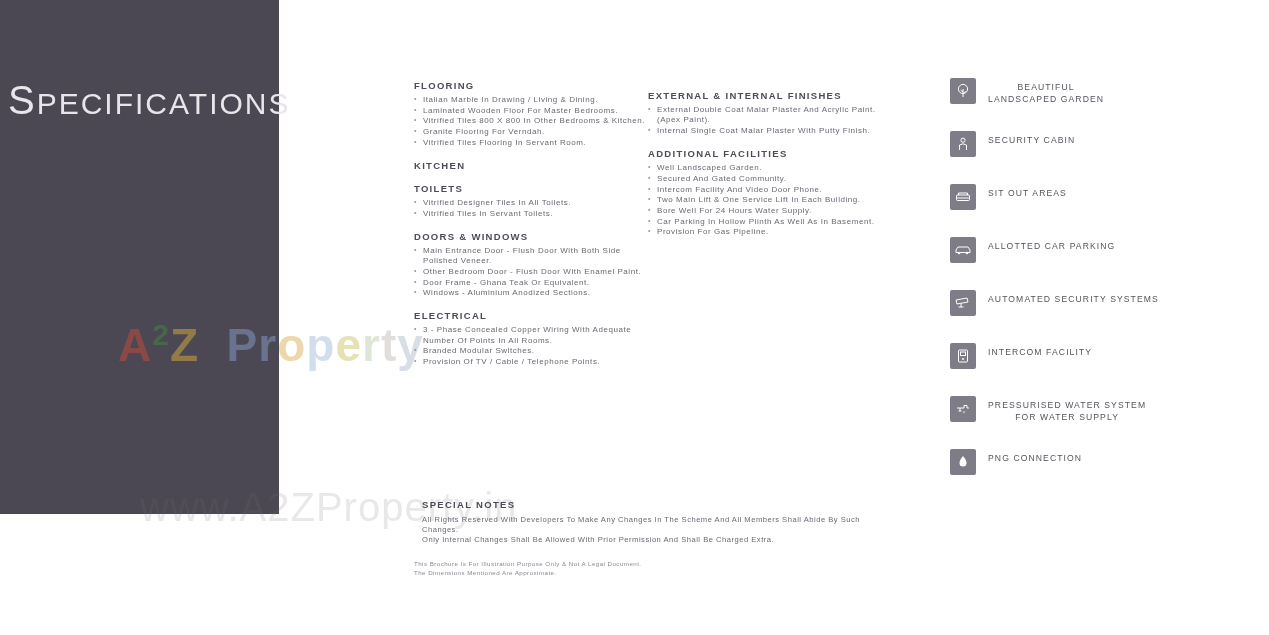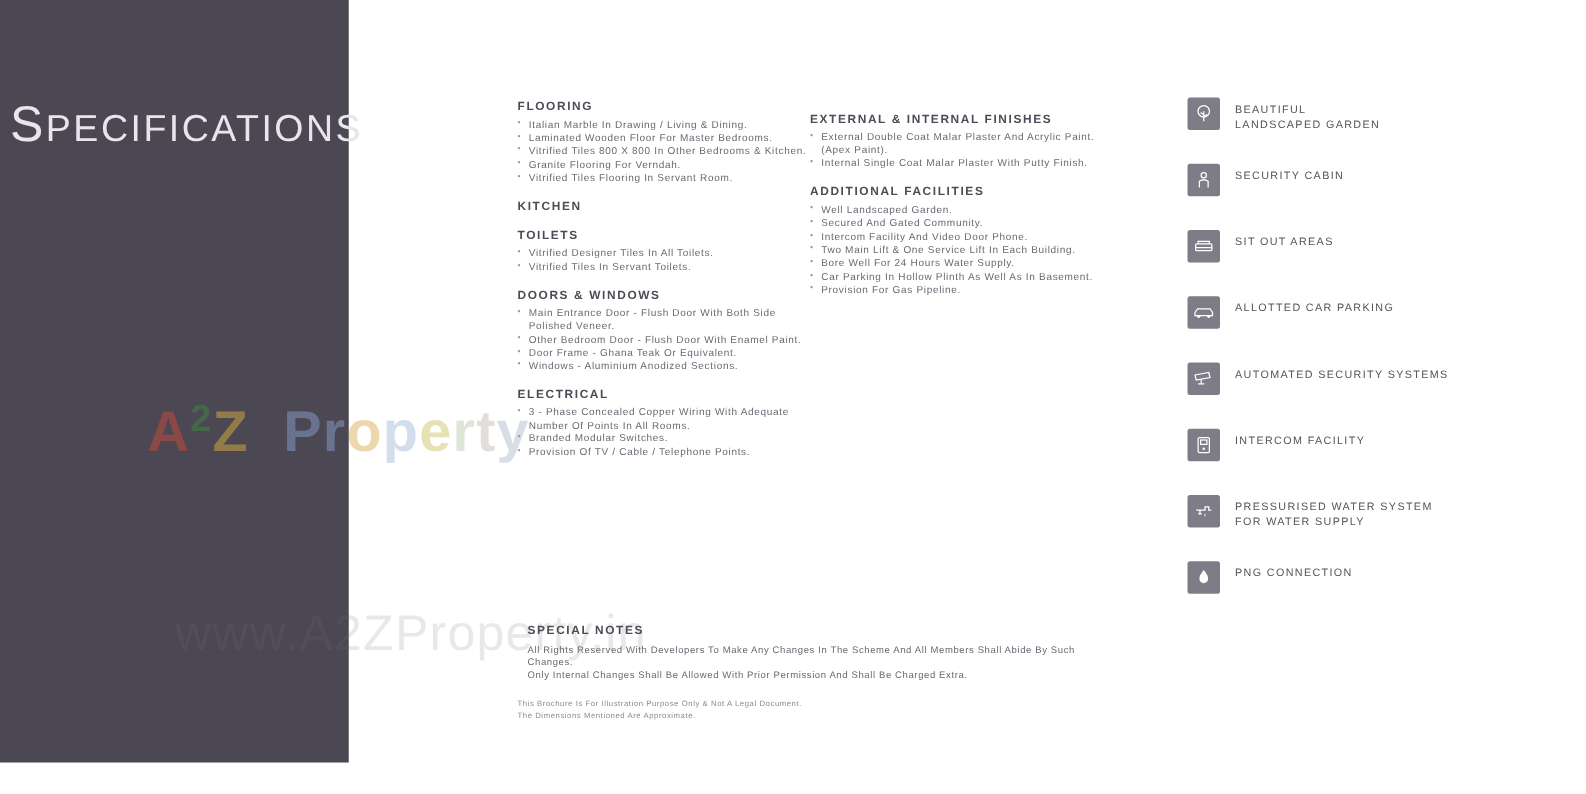--- a/index.html
+++ b/index.html
@@ -12,21 +12,21 @@
   }
   #page {
     position: relative;
     width: 1269px; height: 635px;
     background: #ffffff;
   }
   
   .left-panel {
     position: absolute;
     left: 0; top: 0;
-    width: 279px; height: 610px;
+    width: 279px; height: 514px;
     background: #4b4853;
   }
   .left-panel-title {
     position: absolute;
     left: 8px; top: 78px;
     color: #e8e6ea;
     font-size: 30px;
     letter-spacing: 2px;
     font-weight: 300;
     font-family: "Liberation Sans", sans-serif;
@@ -150,20 +150,21 @@
     justify-content: center;
   }
   .amenity-icon svg { display: block; }
   .amenity-label {
     font-size: 8.6px;
     letter-spacing: 1.1px;
     line-height: 11.5px;
     color: #55535d;
     padding-top: 4px;
     text-transform: uppercase;
+    text-align: center;
   }
 </style>
 </head>
 <body>
 
 <div id="page">
 
   <div class="left-panel">
     <div class="left-panel-title">
       <span class="cap">S</span><span></span>PECIFICATIONS

